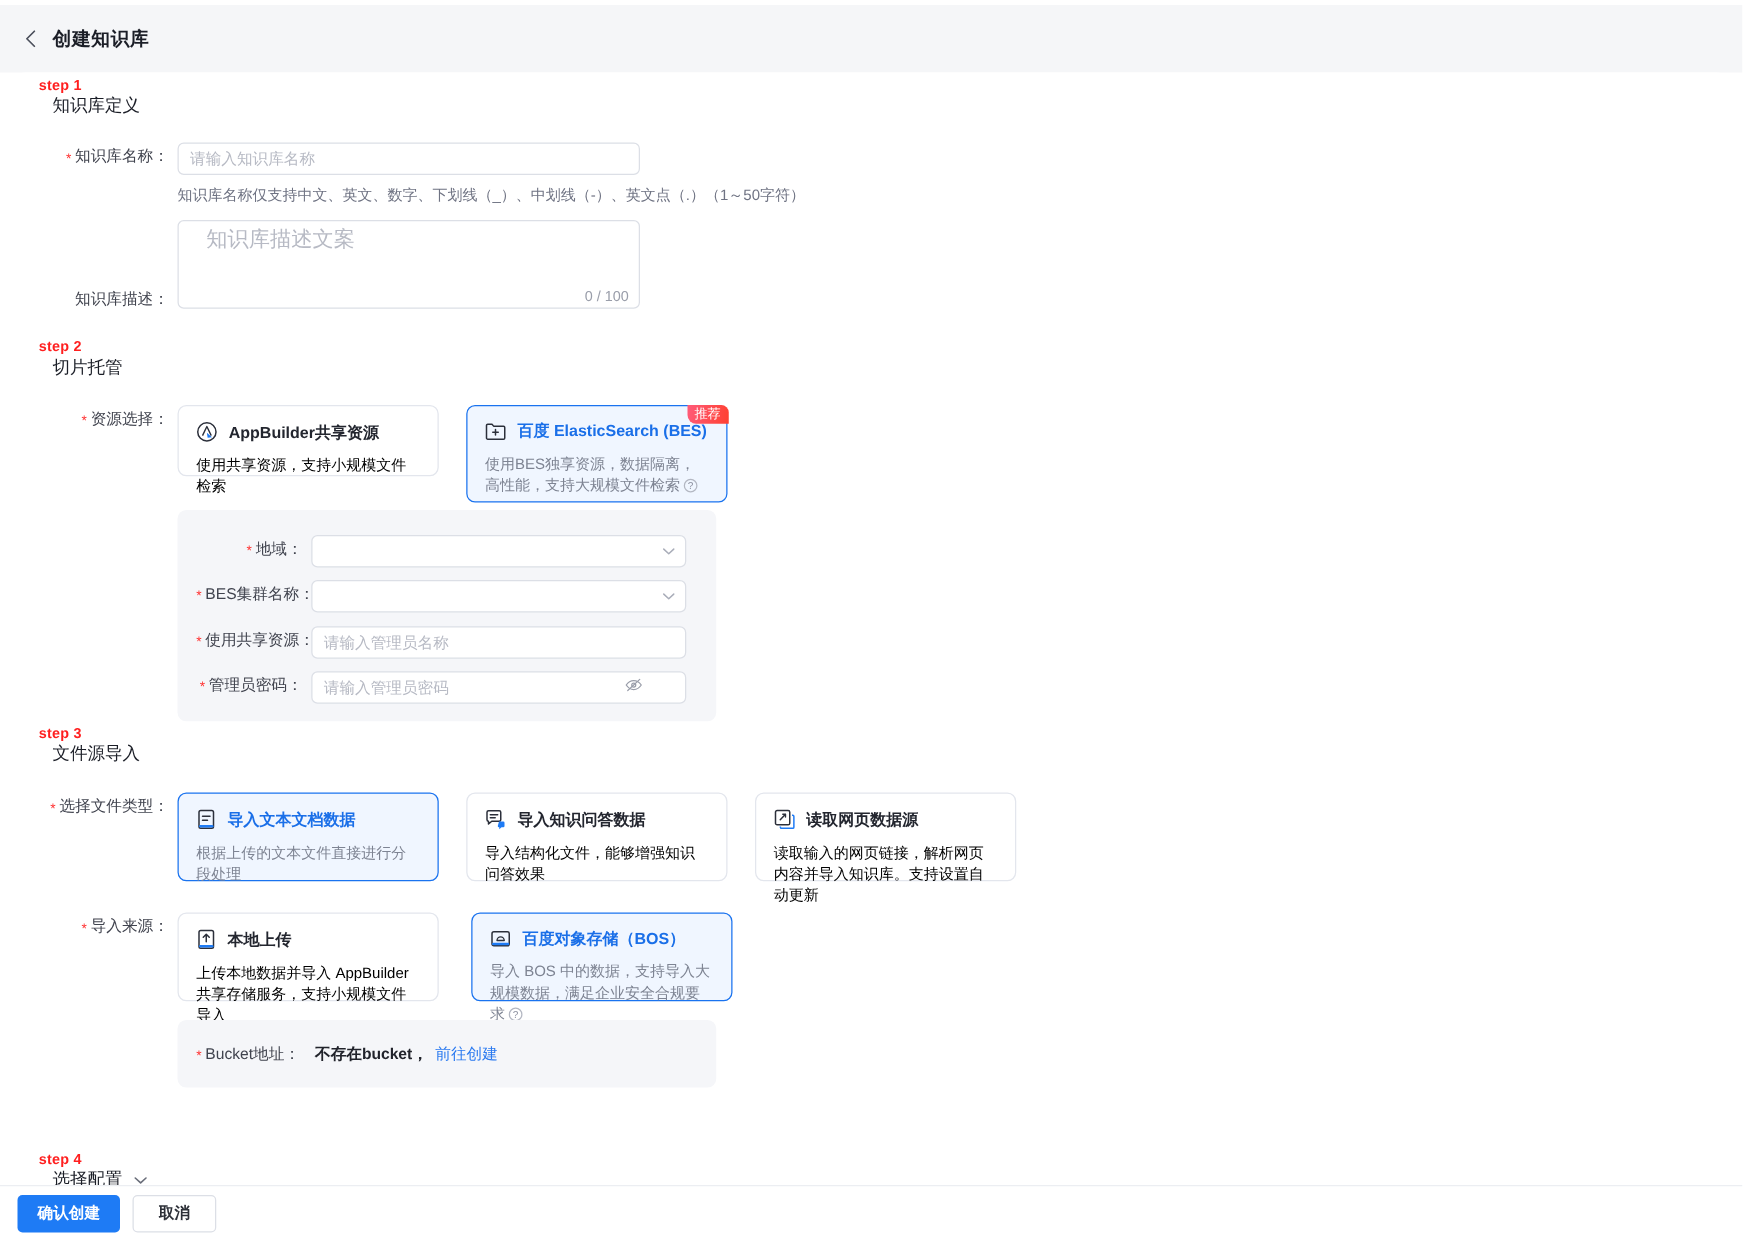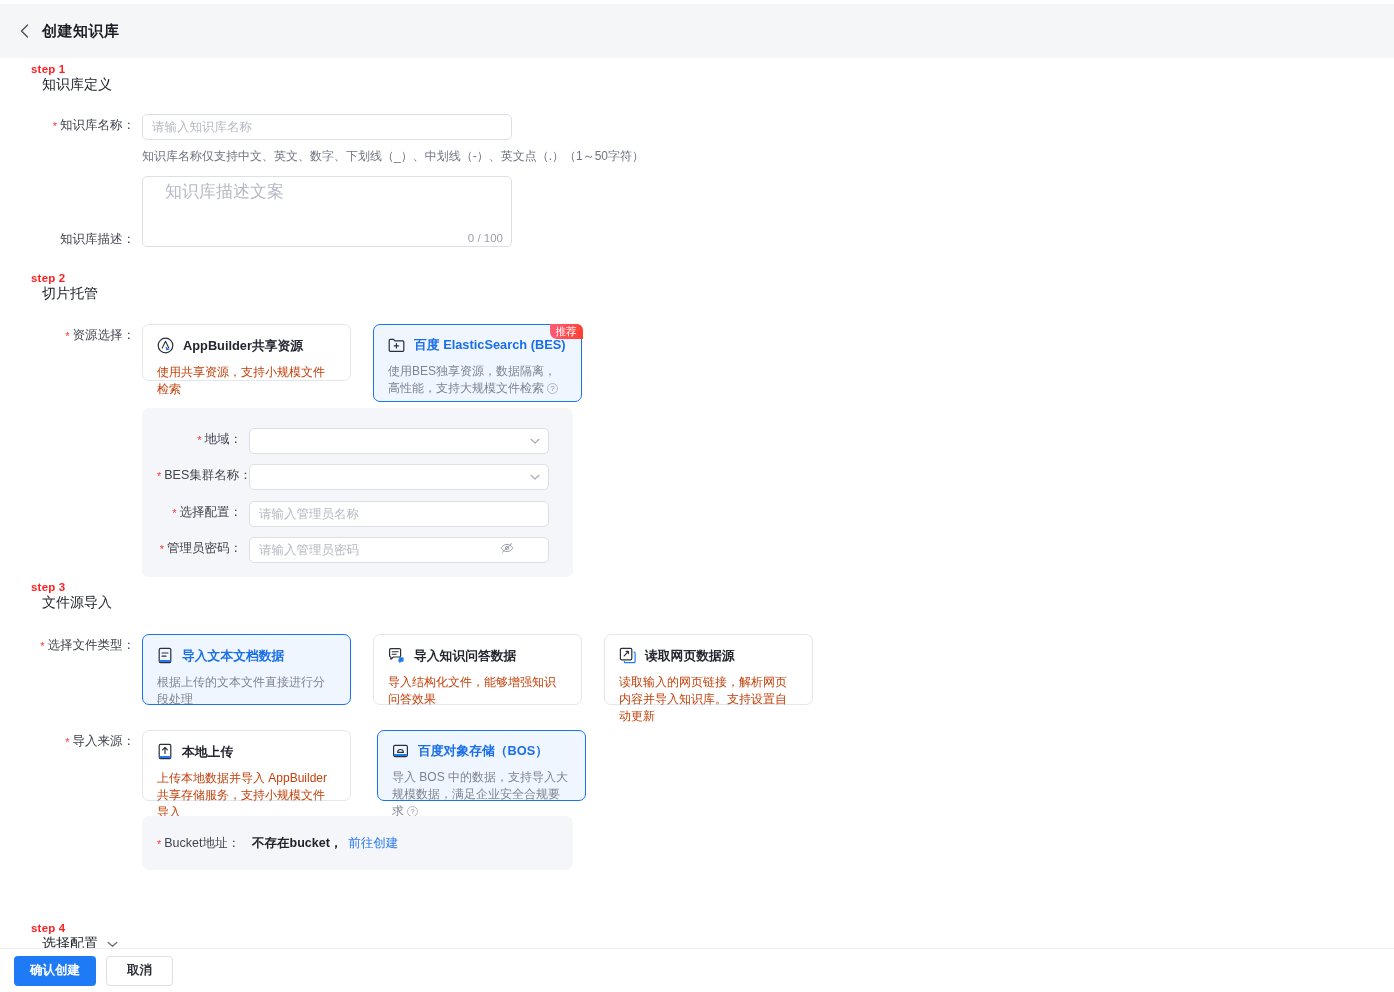--- a/index.html
+++ b/index.html
@@ -68,21 +68,21 @@
   .counter { position: absolute; right: 9px; bottom: 6px; font-size: 11.5px; color: #9a9eaa; }
 
   
   .opt {
     border: 1px solid #e3e6ed; border-radius: 7px; background: #fff;
     padding: 12px 14px 0 14px; position: relative; cursor: pointer;
   }
   .opt.sel { border: 1.5px solid #1a73ef; background: #f0f6ff; }
   .opt-title { display: flex; align-items: center; gap: 9px; font-size: 12.8px; font-weight: 700; color: #23262f; line-height: 16px;}
   .opt.sel .opt-title { color: #1a6fe8; }
-  .opt-desc { font-size: 12px; color: #c2410c; line-height: 17px; margin-top: 10px; }
+  .opt-desc { font-size: 12px; color: #000000; line-height: 17px; margin-top: 10px; }
   .opt.sel .opt-desc { color: #7e8493; }
   .badge {
     position: absolute; right: -1.5px; top: -1.5px;
     background: linear-gradient(100deg,#ff5b7a 0%,#ff4030 100%);
     color: #fff; font-size: 10.5px; line-height: 15px; padding: 0 6px;
     border-radius: 0 6px 0 7px; font-weight: 400;
   }
   .qmark { display:inline-block; width: 11px; height: 11px; border: 1px solid #b3b7c2; border-radius: 50%;
            font-size: 8px; line-height: 9px; text-align: center; color:#8d91a0; margin-left: 3px; vertical-align: 1px;}
 
@@ -228,21 +228,21 @@
         <span class="chev">
           <svg width="10" height="7" viewBox="0 0 10 7">
               <path d="M1 1.3 L5 5 L9 1.3" stroke="#a9adb9" stroke-width="1.2" fill="none" stroke-linecap="round" stroke-linejoin="round"></path>
             </svg>
         </span>
       </div>
     </div>
 
     <div style="position:absolute; left:15px; top:93px; display:flex;">
       <div class="lbl-inner">
-        <span class="req">*</span><span>选择配置：</span>
+        <span class="req">*</span><span>使用共享资源：</span>
       </div>
       <input class="inp-sm" value="" placeholder="请输入管理员名称" style="">
     </div>
 
     <div style="position:absolute; left:15px; top:129px; display:flex;">
       <div class="lbl-inner">
         <span class="req">*</span><span>管理员密码：</span>
       </div>
       <div class="pwd-wrap">
         <input class="inp-sm" type="password" value="" placeholder="请输入管理员密码" style="">

